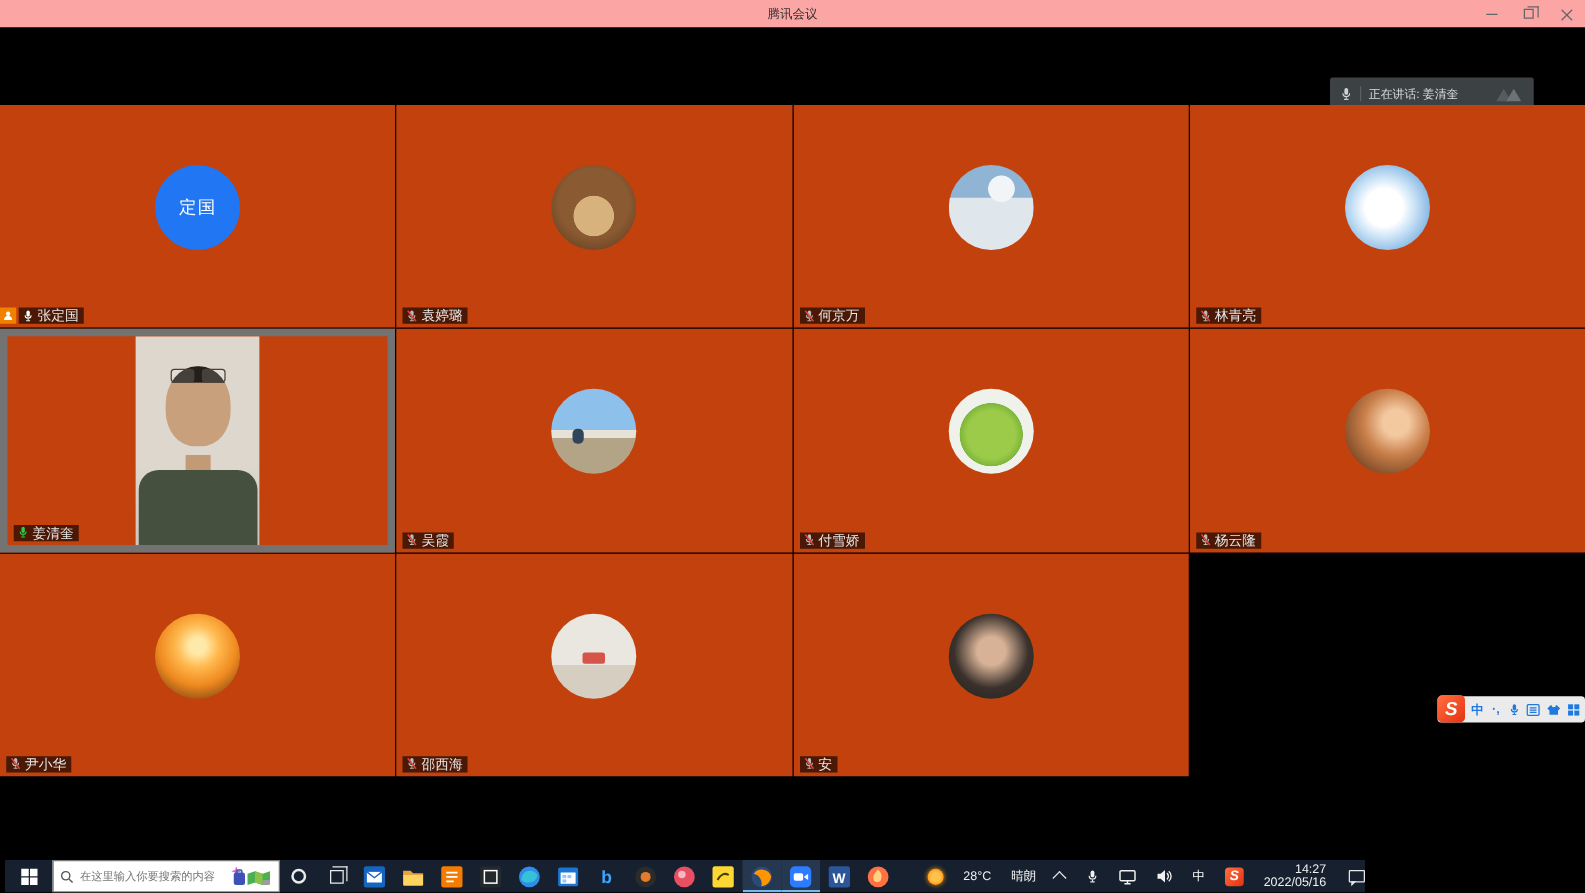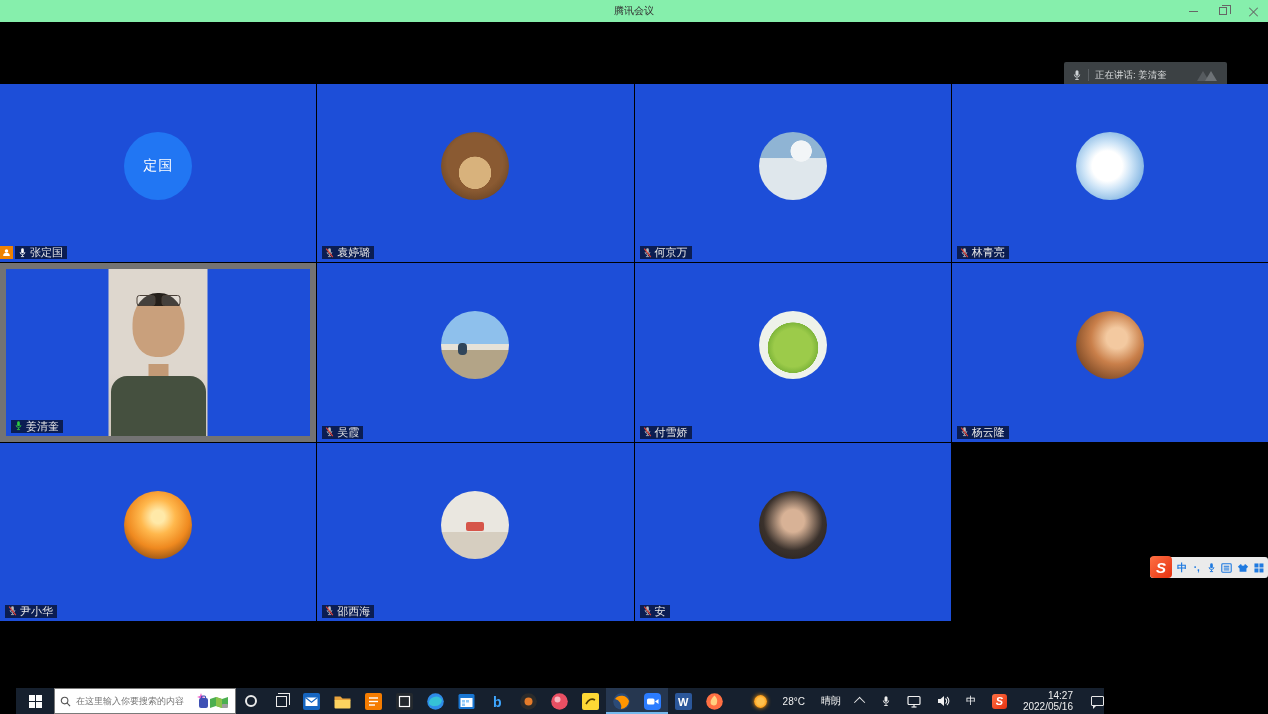--- a/index.html
+++ b/index.html
@@ -1,42 +1,42 @@
 <!DOCTYPE html>
 <html><head>
 <meta charset="utf-8">
 <style>
   * { margin:0; padding:0; box-sizing:border-box; }
   html,body { background:#000; }
   body { font-family:"Liberation Sans","DejaVu Sans",sans-serif; }
   .screen { position:relative; width:1268px; height:714px; overflow:hidden; background:#000; }
 
   
-  .titlebar { position:absolute; top:0; left:0; width:1268px; height:22px; background:#86efac; display:flex; align-items:center; justify-content:center; }
+  .titlebar { position:absolute; top:0; left:0; width:1268px; height:22px; background:#fca5a5; display:flex; align-items:center; justify-content:center; }
   .titlebar .title { font-size:10px; color:#333; }
   .win-controls { position:absolute; right:0; top:0; height:22px; display:flex; }
   .win-btn { width:30px; height:22px; display:flex; align-items:center; justify-content:center; cursor:default; }
   .glyph-min { width:9px; height:1px; background:#666; }
   .glyph-restore { width:8px; height:8px; border:1px solid #666; position:relative; }
   .glyph-restore:before { content:""; position:absolute; left:2px; top:-3px; width:8px; height:8px; border:1px solid #666; border-left:none; border-bottom:none; }
   .glyph-close { position:relative; width:9px; height:9px; }
   .glyph-close:before,.glyph-close:after { content:""; position:absolute; left:4px; top:-1px; width:1px; height:12px; background:#666; }
   .glyph-close:before { transform:rotate(45deg); }
   .glyph-close:after { transform:rotate(-45deg); }
 
   
   .content { position:absolute; top:22px; left:0; width:1268px; height:666px; background:#000; }
 
   .speaking-pill { position:absolute; left:1064px; top:40px; width:163px; height:26px; background:#3c4144; border-radius:2px; display:flex; align-items:center; padding:4px 8px; gap:6px; }
   .speaking-pill .divider { width:1px; height:12px; background:#5a5f63; }
   .speaking-pill .txt { font-size:9.5px; color:#d9dbdc; white-space:nowrap; }
   .pill-logo { margin-left:auto; }
 
   .grid { position:absolute; top:62px; left:0; width:1268px; height:537px; display:grid; grid-template-columns:repeat(4,1fr); grid-template-rows:repeat(3,1fr); gap:1px; background:#000; }
-  .cell { position:relative; background:#1d4ed8; overflow:hidden; }
+  .cell { position:relative; background:#c2410c; overflow:hidden; }
   .cell.video { border:6px solid #737373; }
 
   .avatar { position:absolute; left:50%; top:46%; transform:translate(-50%,-50%); width:68px; height:68px; border-radius:50%; overflow:hidden; display:flex; align-items:center; justify-content:center; }
   .avatar .initials { color:#fff; font-size:14px; letter-spacing:1px; }
   .av-initials { background:#2176f3; }
   .av-monkey { background:radial-gradient(circle at 50% 60%, #d8b27c 0 30%, rgba(0,0,0,0) 31%), radial-gradient(circle at 50% 45%, #8a5a32 0 55%, #5f3d20 90%); }
   .av-jersey { background:radial-gradient(circle at 62% 28%, #f2f5f7 0 16%, rgba(0,0,0,0) 17%), linear-gradient(180deg,#8fb4d4 0 38%, #dfe7ec 39%); }
   .av-sky { background:radial-gradient(circle at 46% 50%, #ffffff 0 30%, #cde4f7 48%, #7cb1e0 78%, #4f8fc9); }
   .av-girl { background:radial-gradient(ellipse 58% 42% at 50% 26%, #5f4130 0 60%, rgba(0,0,0,0) 61%), radial-gradient(circle at 50% 62%, #f8d9c6 0 40%, #fdf3ec 41%); }
   .av-field { background:linear-gradient(180deg,#8ec0ec 0 48%, #e6e2d8 48% 58%, #b3a487 58%); }
@@ -60,21 +60,21 @@
   .host-badge { width:13px; height:13px; background:#ef8201; display:flex; align-items:center; justify-content:center; margin-right:2px; }
   .name-badge { height:13px; display:flex; align-items:center; gap:3px; background:rgba(0,0,0,.62); padding:0 4px 0 3px; }
   .name-badge .nm { font-size:11px; color:#e8e8e8; white-space:nowrap; }
 
   
   .sogou-bar { position:absolute; left:1150px; top:557px; width:118px; height:21px; background:rgba(248,248,248,.95); border-radius:3px; display:flex; align-items:center; gap:5px; padding-right:4px; box-shadow:0 1px 2px rgba(0,0,0,.4); }
   .sogou-logo { width:22px; height:22px; margin-top:-1px; border-radius:4px; background:linear-gradient(135deg,#ff7043,#e53110); color:#fff; font-weight:bold; font-style:italic; font-size:15px; display:flex; align-items:center; justify-content:center; flex:none; }
   .sg-item { color:#1f7ae0; font-size:10px; font-weight:bold; display:flex; align-items:center; justify-content:center; flex:1; }
 
   
-  .taskbar { position:absolute; left:16px; bottom:0; width:1088px; height:26px; background:#16202e; display:flex; align-items:stretch;margin-top:40px; }
+  .taskbar { position:absolute; left:4px; bottom:0; width:1088px; height:26px; background:#16202e; display:flex; align-items:stretch;margin-top:40px; }
   .tb-start { width:38px; display:flex; align-items:center; justify-content:center; }
   .win-logo { width:13px; height:13px; display:grid; grid-template-columns:1fr 1fr; grid-template-rows:1fr 1fr; gap:1px; }
   .win-logo i { background:#fdfdfd; }
   .tb-search { width:182px; background:#fff; border:1px solid #7a7a7a; display:flex; align-items:center; padding:0 5px; gap:5px; }
   .tb-search input { border:none; outline:none; flex:1; font-size:9px; color:#444; font-family:inherit; min-width:0; background:transparent; }
   .tb-round { width:30px; display:flex; align-items:center; justify-content:center; }
   .cortana-ring { width:12px; height:12px; border:2px solid #eaeaea; border-radius:50%; }
   .taskview-ic { position:relative; width:11px; height:11px; border:1px solid #eaeaea; }
   .taskview-ic:before { content:""; position:absolute; right:-4px; top:-4px; width:11px; height:11px; border:1px solid #eaeaea; border-left:none; border-bottom:none; }
   .tb-apps { display:flex; }

